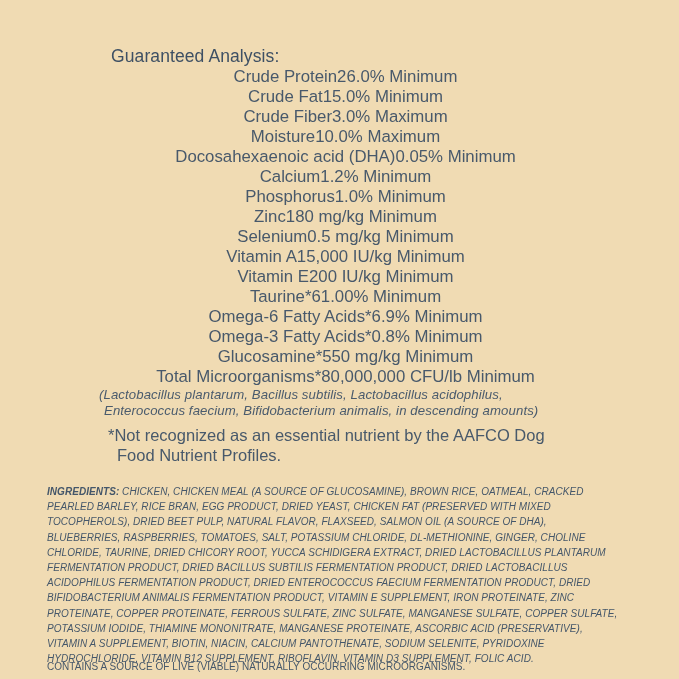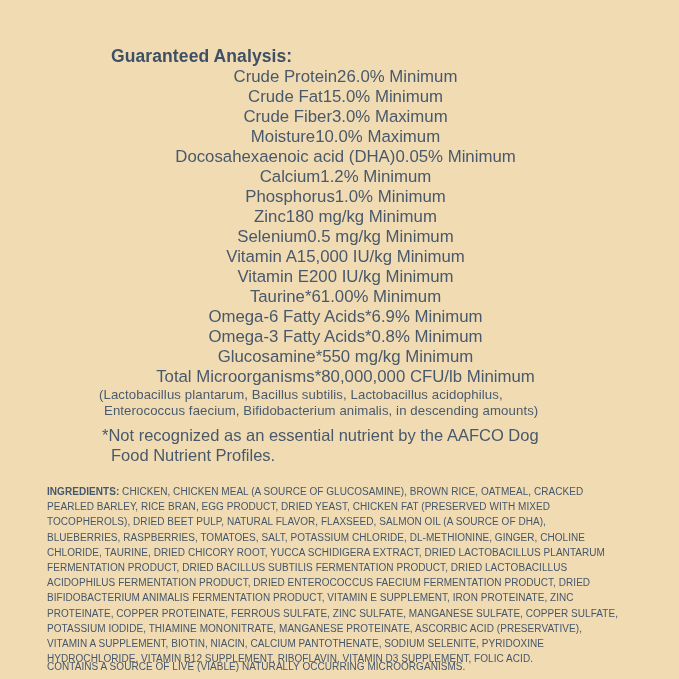--- a/index.html
+++ b/index.html
@@ -8,48 +8,48 @@
     background: #f0dbb3;
     font-family: "Liberation Sans", sans-serif;
     color: #48596b;
     position: relative;
     overflow: hidden;
   }
   .panel { position: absolute; inset: 0; }
 
   .ga-title {
     position: absolute; left: 111px; top: 46px;
-    font-size: 17.5px; font-weight: bold; color: #3e5064;
+    font-size: 17.5px; font-weight: normal; color: #3e5064;
     letter-spacing: 0.1px;
   }
   .ga-table {
     position: absolute; left: 112px; top: 67px; width: 467px;
     font-size: 16.8px; line-height: 20px;
   }
   .ga-row { display: flex; justify-content: center; }
   .ga-label { white-space: nowrap; }
   .ga-value { white-space: nowrap; text-align: right; }
 
   .micro-note {
     position: absolute; left: 99px; top: 387px;
-    font-size: 13.2px; line-height: 15.5px;
+    font-size: 13.2px; font-style: italic; line-height: 15.5px;
     color: #4a5b6d; letter-spacing: 0.1px;
   }
   .micro-note .line2 { padding-left: 5px; }
 
   .footnote {
-    position: absolute; left: 102px; top: 426px;
+    position: absolute; left: 108px; top: 426px;
     font-size: 16.5px; line-height: 19.5px; color: #48596b;
   }
   .footnote .line2 { padding-left: 9px; }
 
   .ingredients {
     position: absolute; left: 47px; top: 484px; width: 572px;
     font-size: 10px; line-height: 15.2px; letter-spacing: 0.05px;
-    color: #45576a; text-align: left;
+    color: #45576a; text-align: left; font-style: italic;
   }
   .ingredients b { font-weight: bold; }
 
   .contains {
     position: absolute; left: 47px; top: 644px; width: 572px;
     font-size: 10px; line-height: 14px; letter-spacing: 0.05px;
     color: #45576a;
     margin-top: 16px;
   }
 </style>

